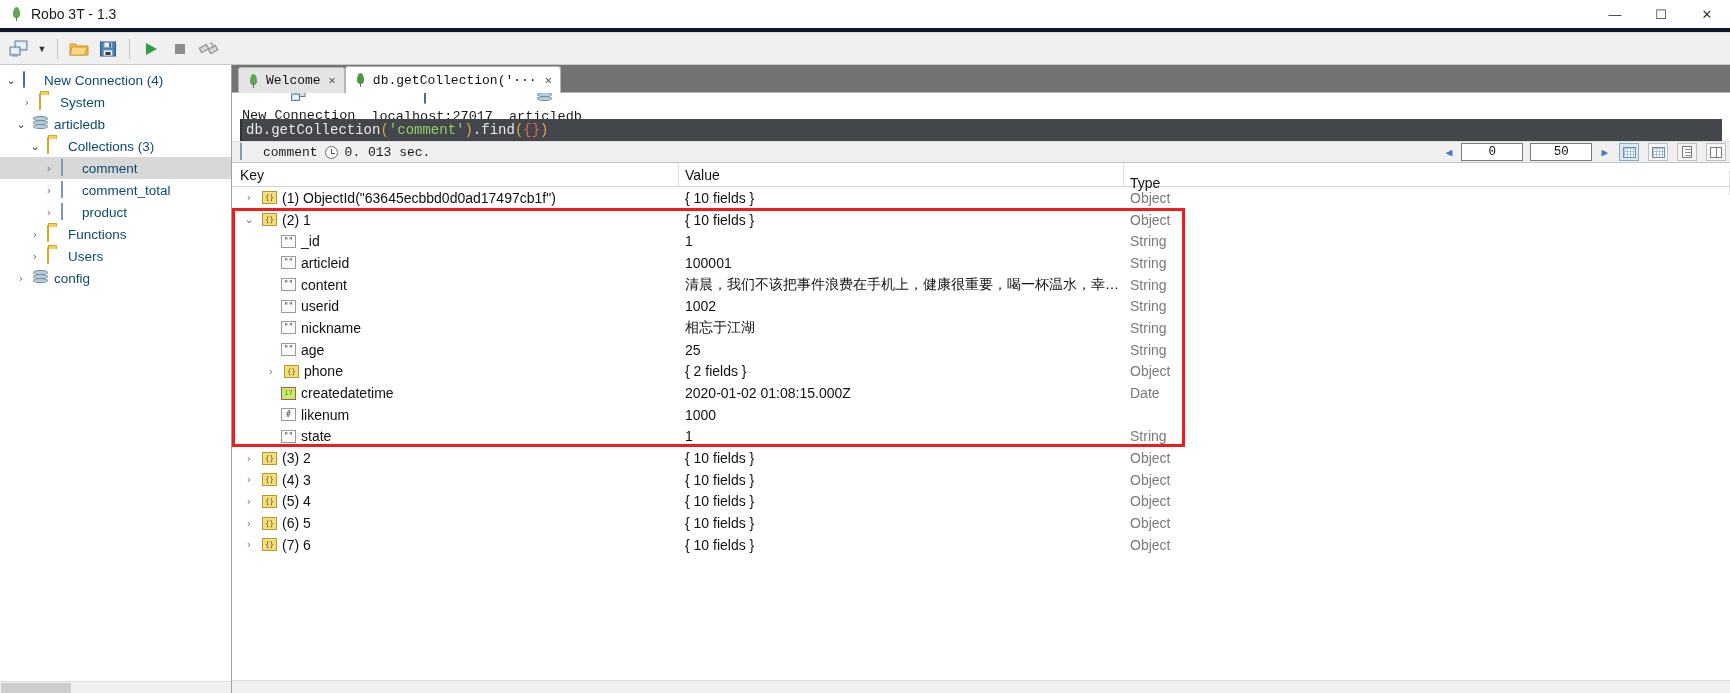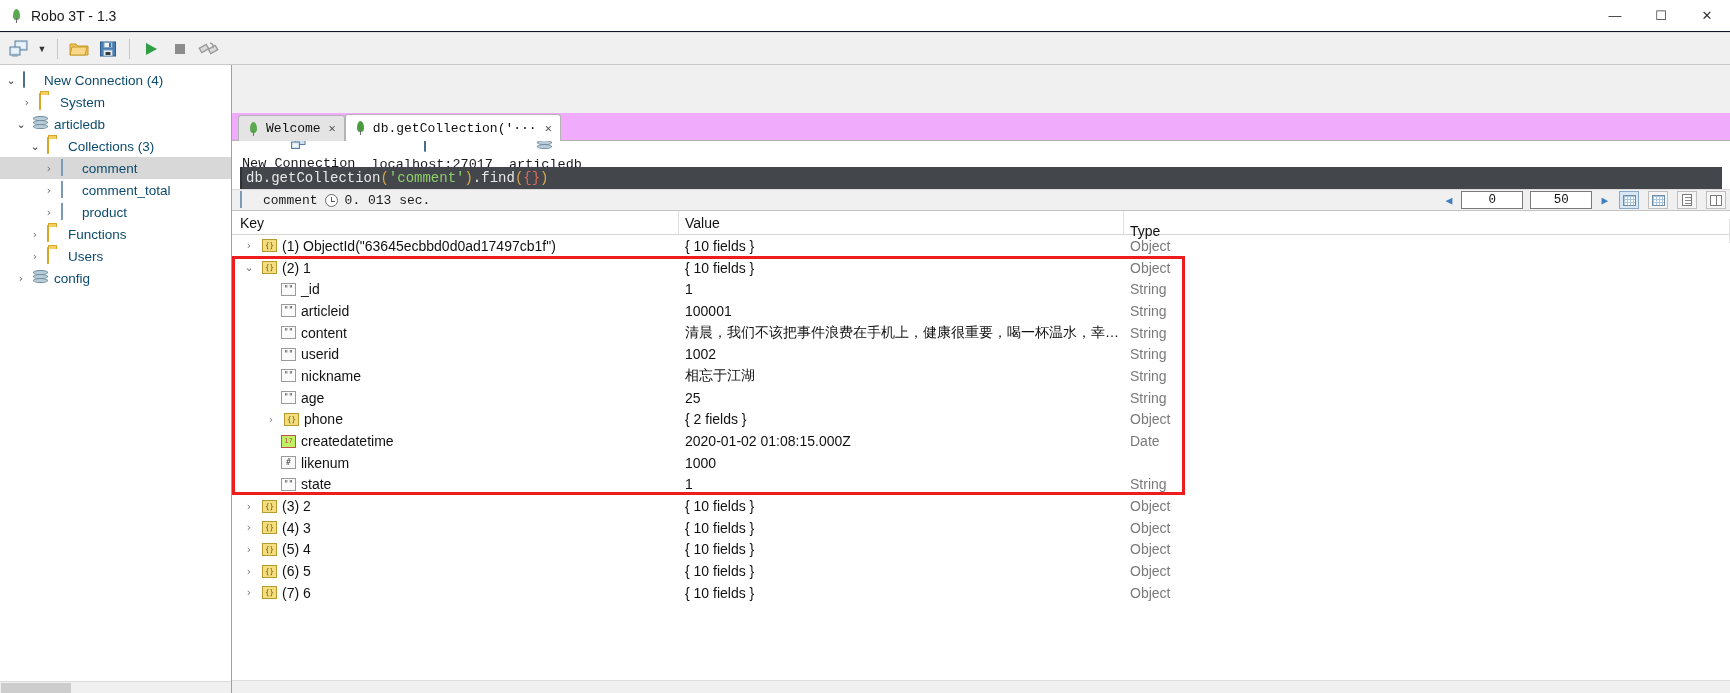--- a/index.html
+++ b/index.html
@@ -10,21 +10,21 @@
     font-family: "Liberation Sans", sans-serif;
     font-size: 13px;
     color: #000000;
     overflow: hidden;
   }
   .app { width: 1730px; height: 693px; display: flex; flex-direction: column; background:#fff; }
 
   
   .titlebar {
     height: 32px; min-height:32px; display: flex; align-items: center;
-    background: #ffffff; border-bottom: 1px solid #0f172a;
+    background: #ffffff; border-bottom: 4px solid #0f172a;
   }
   .titlebar-left { display: flex; align-items: center; gap: 8px; padding-left: 10px; flex: 1; }
   .app-title { font-size: 14px; color: #1a1a1a; }
   .win-btns { display: flex; height: 32px; }
   .win-btn {
     width: 46px; height: 32px; display: flex; align-items: center; justify-content: center;
     font-size: 13px; color: #333; cursor: default;
   }
 
   
@@ -100,21 +100,21 @@
     background-size: 3px 3px;
   }
   .ico-grid-head { box-shadow: inset 0 3px 0 #6f93b8; }
 
   
   .right { flex: 1; display: flex; flex-direction: column; min-width: 0; background:#f0f0f0; }
 
   
   .tabbar {
     height: 28px; min-height:28px; display: flex; align-items: flex-end;
-    background: #f0abfc; padding-left: 6px; position: relative; margin-top: 48px;
+    background: #737373; padding-left: 6px; position: relative;
   }
   .tabbar::after{
     content:""; position:absolute; left:0; right:0; bottom:0; height:1px; background:#b4b4b4;
   }
   .tab {
     display: flex; align-items: center; gap: 6px; height: 26px; padding: 0 8px;
     font-family: "Liberation Mono", monospace; font-size: 13px;
     border: 1px solid #b4b4b4; border-bottom: none; background: #e4e4e4;
     border-radius: 3px 3px 0 0; position: relative; z-index:1; color:#111;
   }

